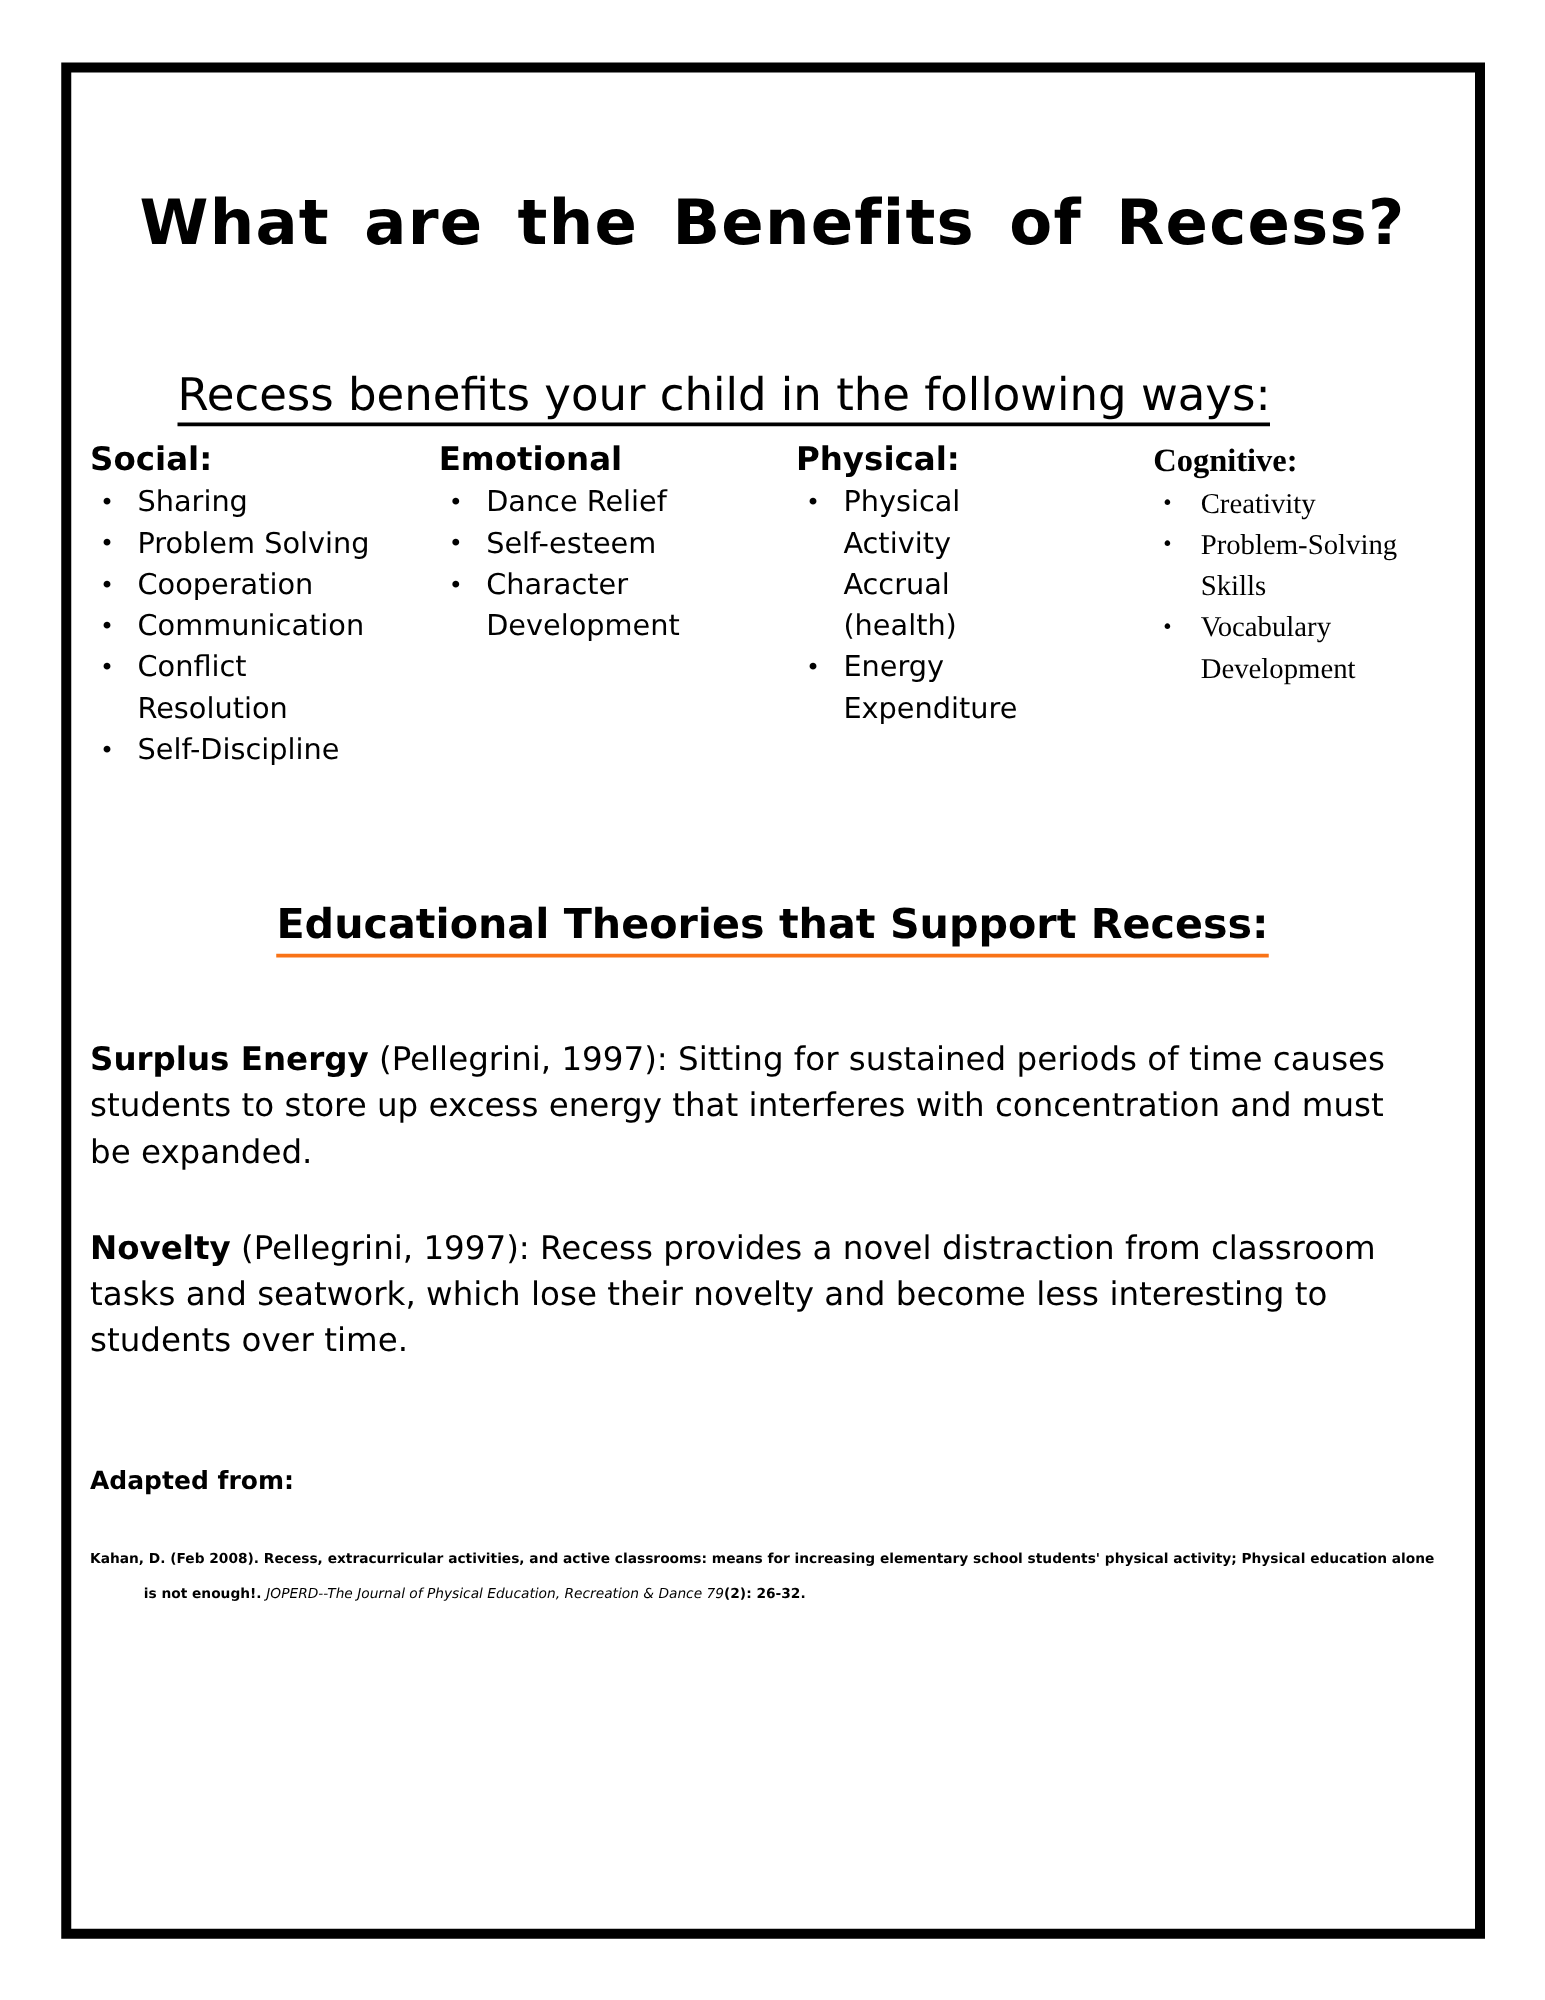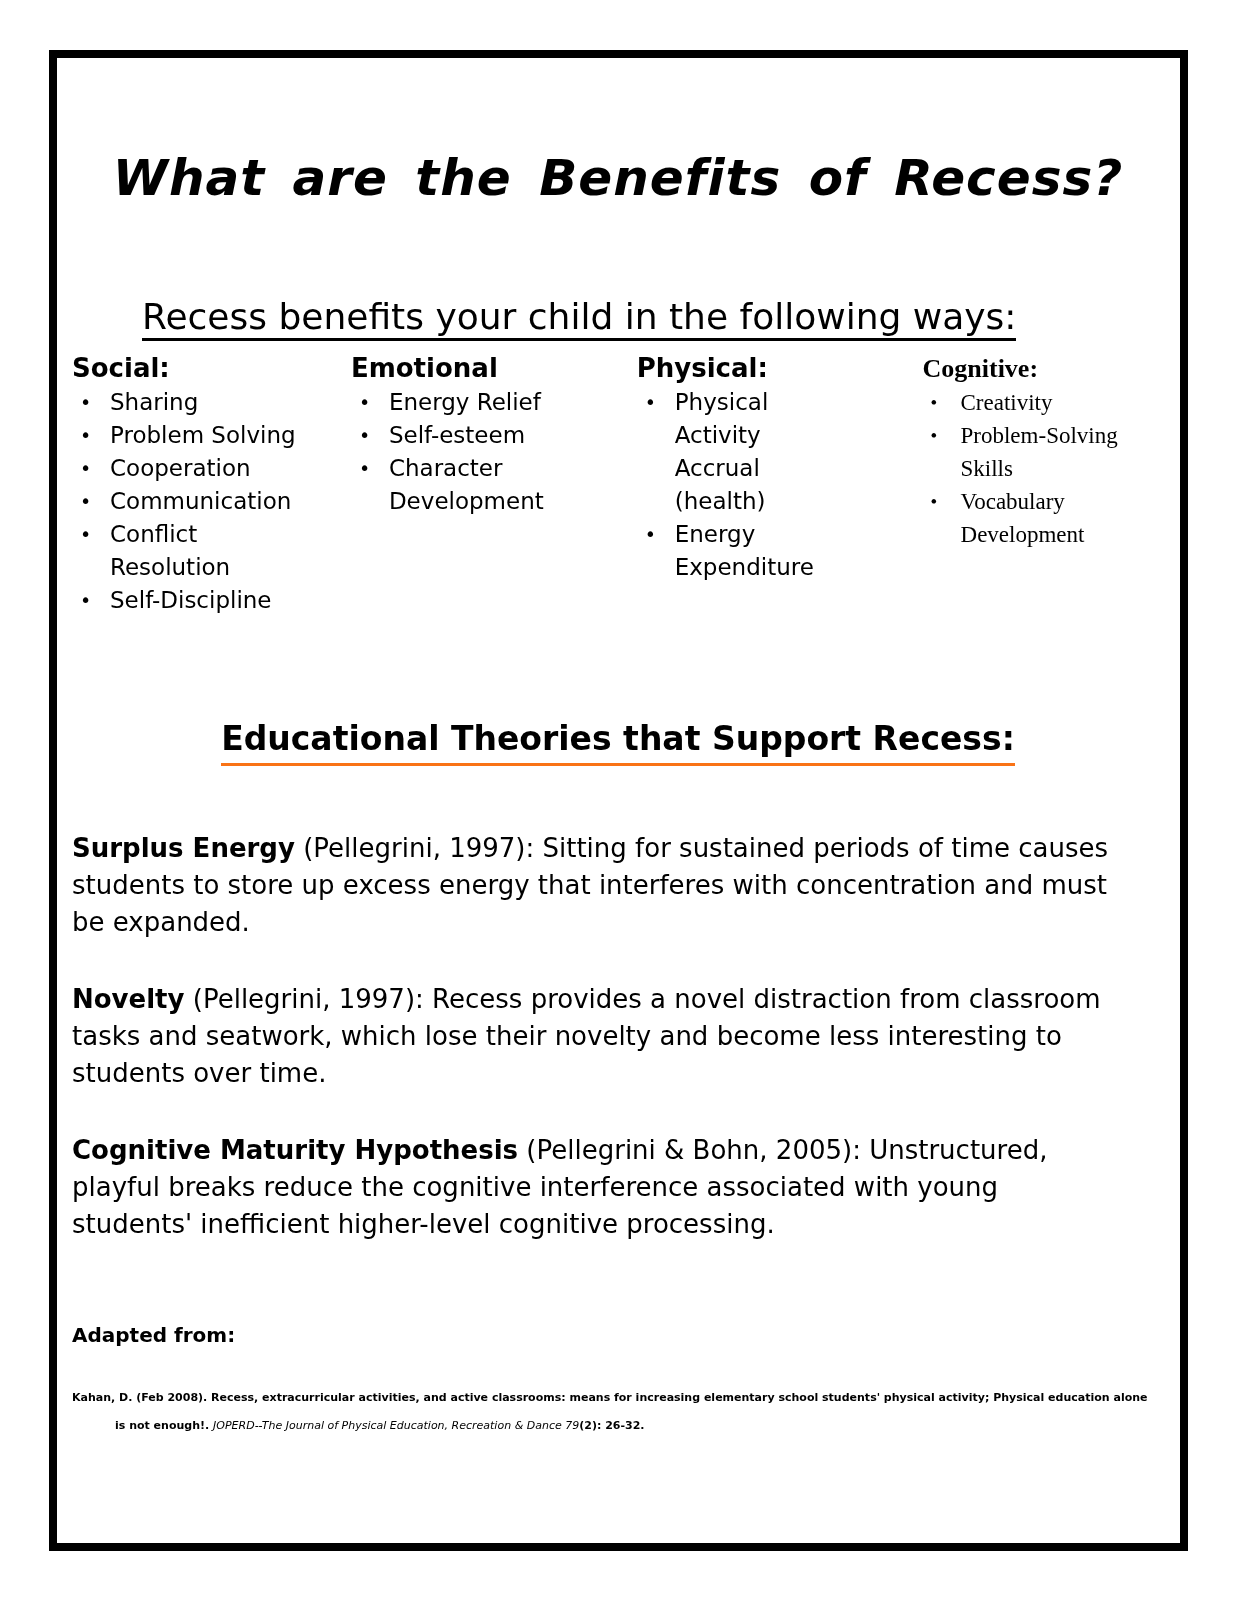--- a/index.html
+++ b/index.html
@@ -30,21 +30,20 @@
   }
   .page-title {
     margin-top: 90px;
     font-size: 50px;
     line-height: 60px;
     font-weight: bold;
     text-align: center;
     letter-spacing: 1px;
     word-spacing: 9px;
     white-space: nowrap;
-    font-style: italic;
   }
   .subtitle {
     margin-top: 90px;
     margin-left: 70px;
     font-size: 36px;
     line-height: 38px;
     width: fit-content;
     border-bottom: 3px solid #000000;
     padding-bottom: 2px;
   }
@@ -153,21 +152,21 @@
           <div class="bullet-item">
             <span class="bullet">•</span>
             <span class="item-text">Self-Discipline</span>
           </div>
         </div>
 
         <div class="col col-emotional">
           <div class="col-header">Emotional</div>
           <div class="bullet-item">
             <span class="bullet">•</span>
-            <span class="item-text">Energy Relief</span>
+            <span class="item-text">Dance Relief</span>
           </div>
           <div class="bullet-item">
             <span class="bullet">•</span>
             <span class="item-text">Self-esteem</span>
           </div>
           <div class="bullet-item">
             <span class="bullet">•</span>
             <span class="item-text">Character
 Development</span>
           </div>
@@ -208,21 +207,20 @@
         </div>
 
       </div>
 
       <div class="theories-heading">Educational Theories that Support Recess:</div>
 
       <p class="theory"><span class="term">Surplus Energy</span><span> (Pellegrini, 1997): Sitting for sustained periods of time causes students to store up excess energy that interferes with concentration and must be expanded.</span></p>
 
       <p class="theory"><span class="term">Novelty</span><span> (Pellegrini, 1997):  Recess provides a novel distraction from classroom tasks and seatwork, which lose their novelty and become less interesting to students over time.</span></p>
 
-      <p class="theory"><span class="term">Cognitive Maturity Hypothesis</span><span> (Pellegrini &amp; Bohn, 2005):  Unstructured, playful breaks reduce the cognitive interference associated with young students' inefficient higher-level cognitive processing.</span></p>
 
       <div class="adapted-from">Adapted from:</div>
 
       <div class="citation"><span>Kahan, D. (Feb 2008). Recess, extracurricular activities, and active classrooms: means for increasing elementary school students' physical activity; Physical education alone is not enough!.  </span><span class="journal">JOPERD--The Journal of Physical Education, Recreation &amp; Dance 79</span><span>(2): 26-32.</span></div>
 
     </div>
   </div>
 </div>
 
 </body></html>

